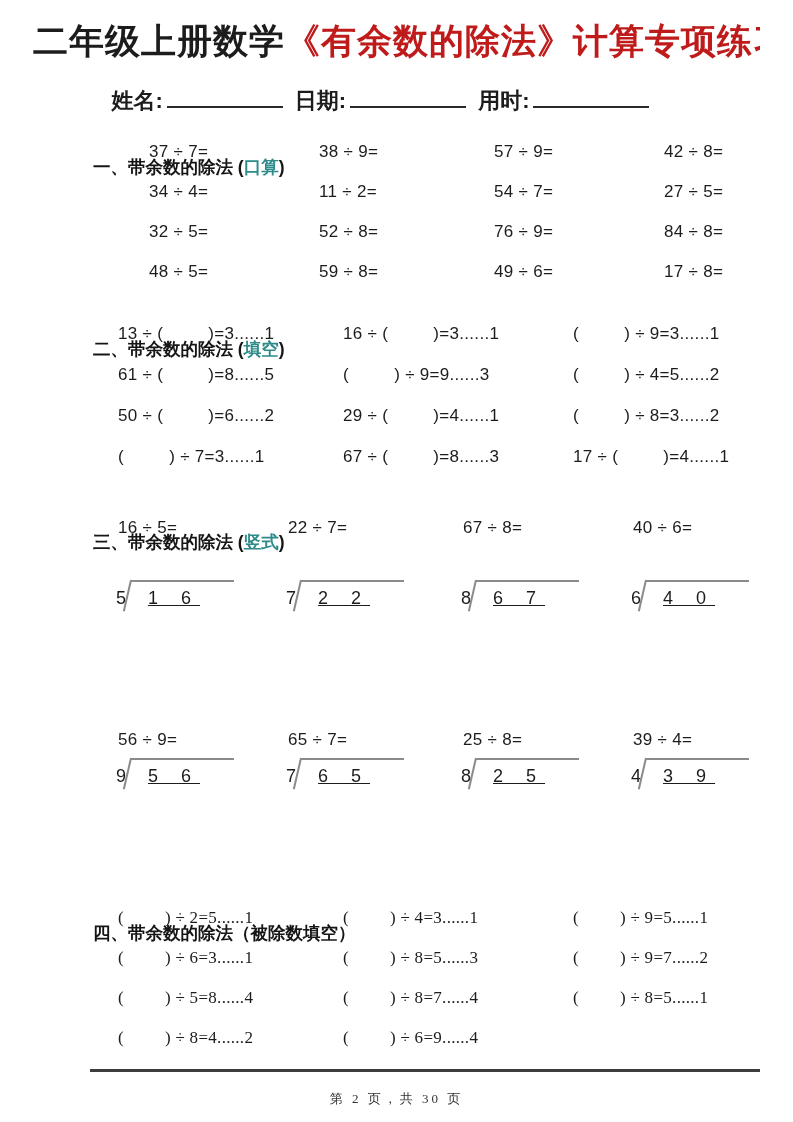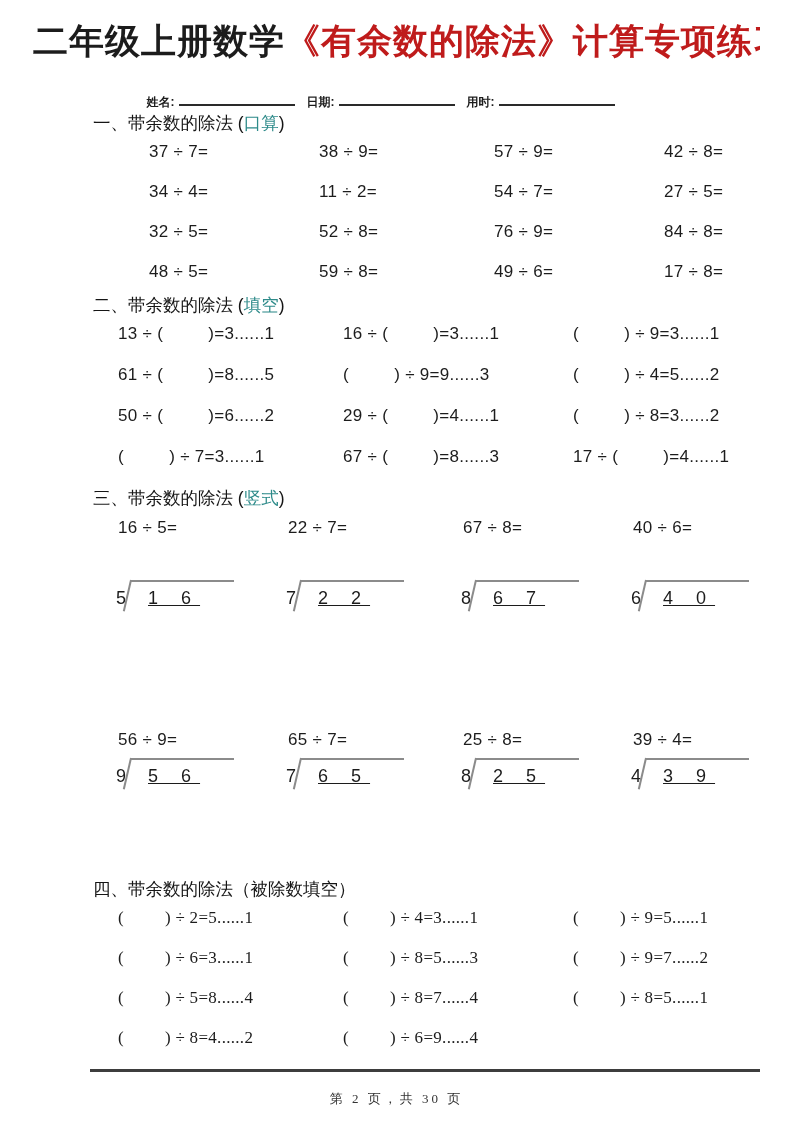--- a/index.html
+++ b/index.html
@@ -11,30 +11,30 @@
   
   .title {
     position:absolute; top:18px; left:0; right:0; text-align:center;
     font-family:"Liberation Serif", serif; font-weight:900; font-size:35px;
     letter-spacing:1px; white-space:nowrap;
   }
   .title .red { color:#bf1b1b; }
   
   .meta {
     position:absolute; top:86px; left:0; right:20px; text-align:center;
-    font-size:12px; font-weight:600; white-space:nowrap;
+    font-size:22px; font-weight:600; white-space:nowrap;
   }
   .meta .blank {
     display:inline-block; width:116px; height:18px;
     border-bottom:2px solid #2a2a2a; margin:0 12px 0 4px; vertical-align:baseline;
   }
   
   .sec-heading {
-    position:absolute; left:60px; font-size:17.5px; font-weight:400;
-    white-space:pre; color:#151515;
+    position:absolute; left:60px; font-size:17.5px; font-weight:700;
+    white-space:pre; color:#151515;margin-top:44px;
   }
   .teal { color:#2e8b8a; }
   
   .grid4 {
     position:absolute; left:85px; display:grid;
     grid-template-columns:170px 175px 170px 190px; grid-auto-rows:40px;
   }
   .grid3 {
     position:absolute; left:85px; display:grid;
     grid-template-columns:225px 230px 230px; grid-auto-rows:41px;

